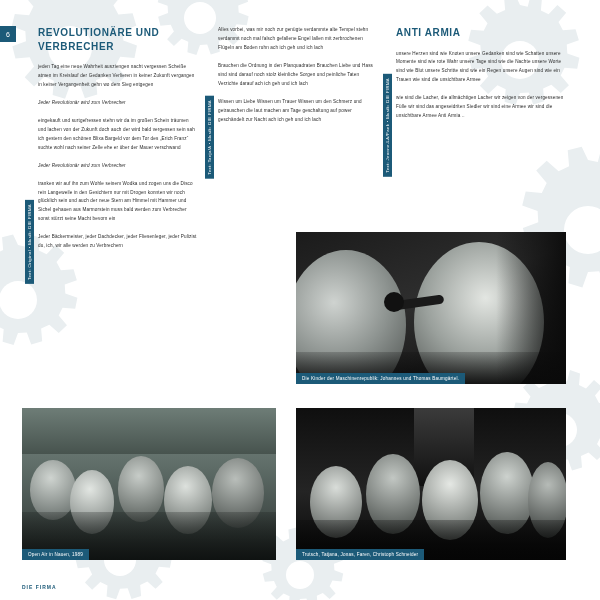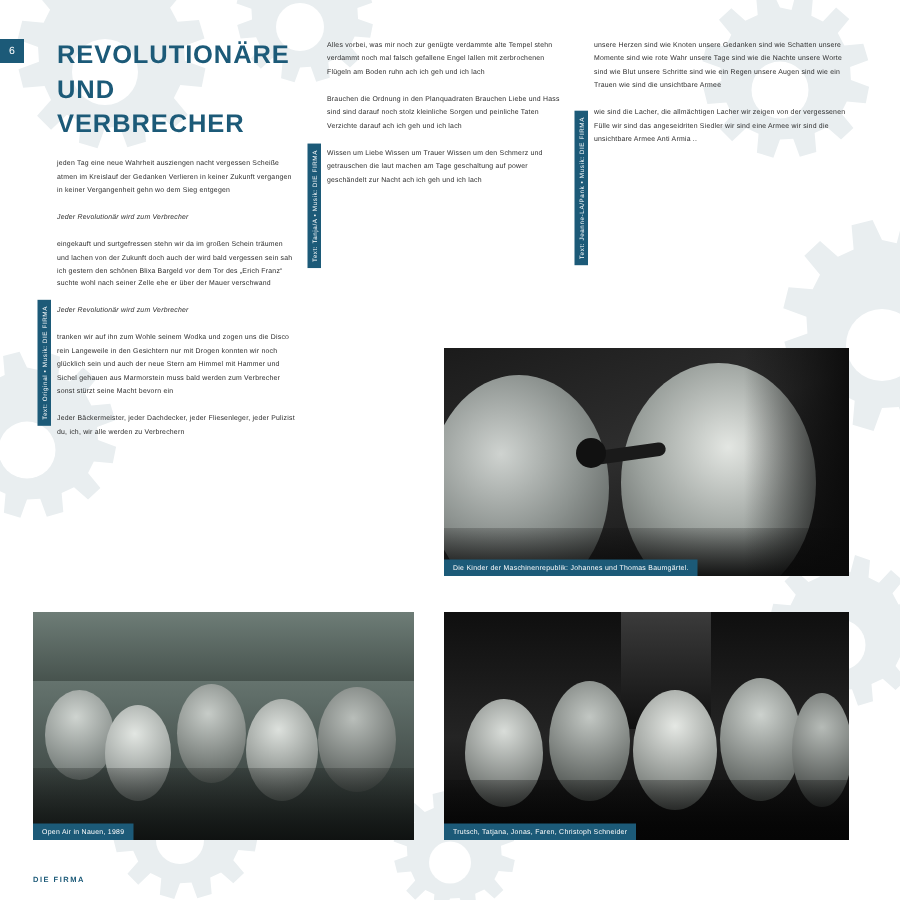--- a/index.html
+++ b/index.html
@@ -21,21 +21,21 @@
   }
   
   .col{position:absolute;top:26px;}
   .c1{left:38px;width:160px;}
   .c2{left:218px;width:160px;}
   .c3{left:396px;width:170px;}
 
   .col h2{
     margin:0 0 10px 0;
     color:#1c5a78;
-    font-size:17px;
+    font-size:10px;
     font-weight:bold;
     letter-spacing:.6px;
     line-height:1.35;
     text-transform:uppercase;
   }
   .stanza{
     margin:0 0 9px 0;
     font-size:4.6px;
     line-height:1.95;
     color:#2b2b2b;
@@ -166,20 +166,21 @@
     <div class="stanza">Wissen um Liebe Wissen um Trauer
 Wissen um den Schmerz
 und getrauschen die laut
 machen am Tage
 geschaltung auf power
 geschändelt zur Nacht
 ach ich geh und ich lach</div>
   </div>
 
   <div class="col c3">
+    <h2>ANTI ARMIA</h2>
     <div class="stanza">unsere Herzen sind wie Knoten
 unsere Gedanken sind wie Schatten
 unsere Momente sind wie rote Wahr
 unsere Tage sind wie die Nachte
 unsere Worte sind wie Blut
 unsere Schritte sind wie ein Regen
 unsere Augen sind wie ein Trauen
 wie sind die unsichtbare Armee</div>
     <div class="stanza">wie sind die Lacher, die allmächtigen Lacher
 wir zeigen von der vergessenen Fülle

